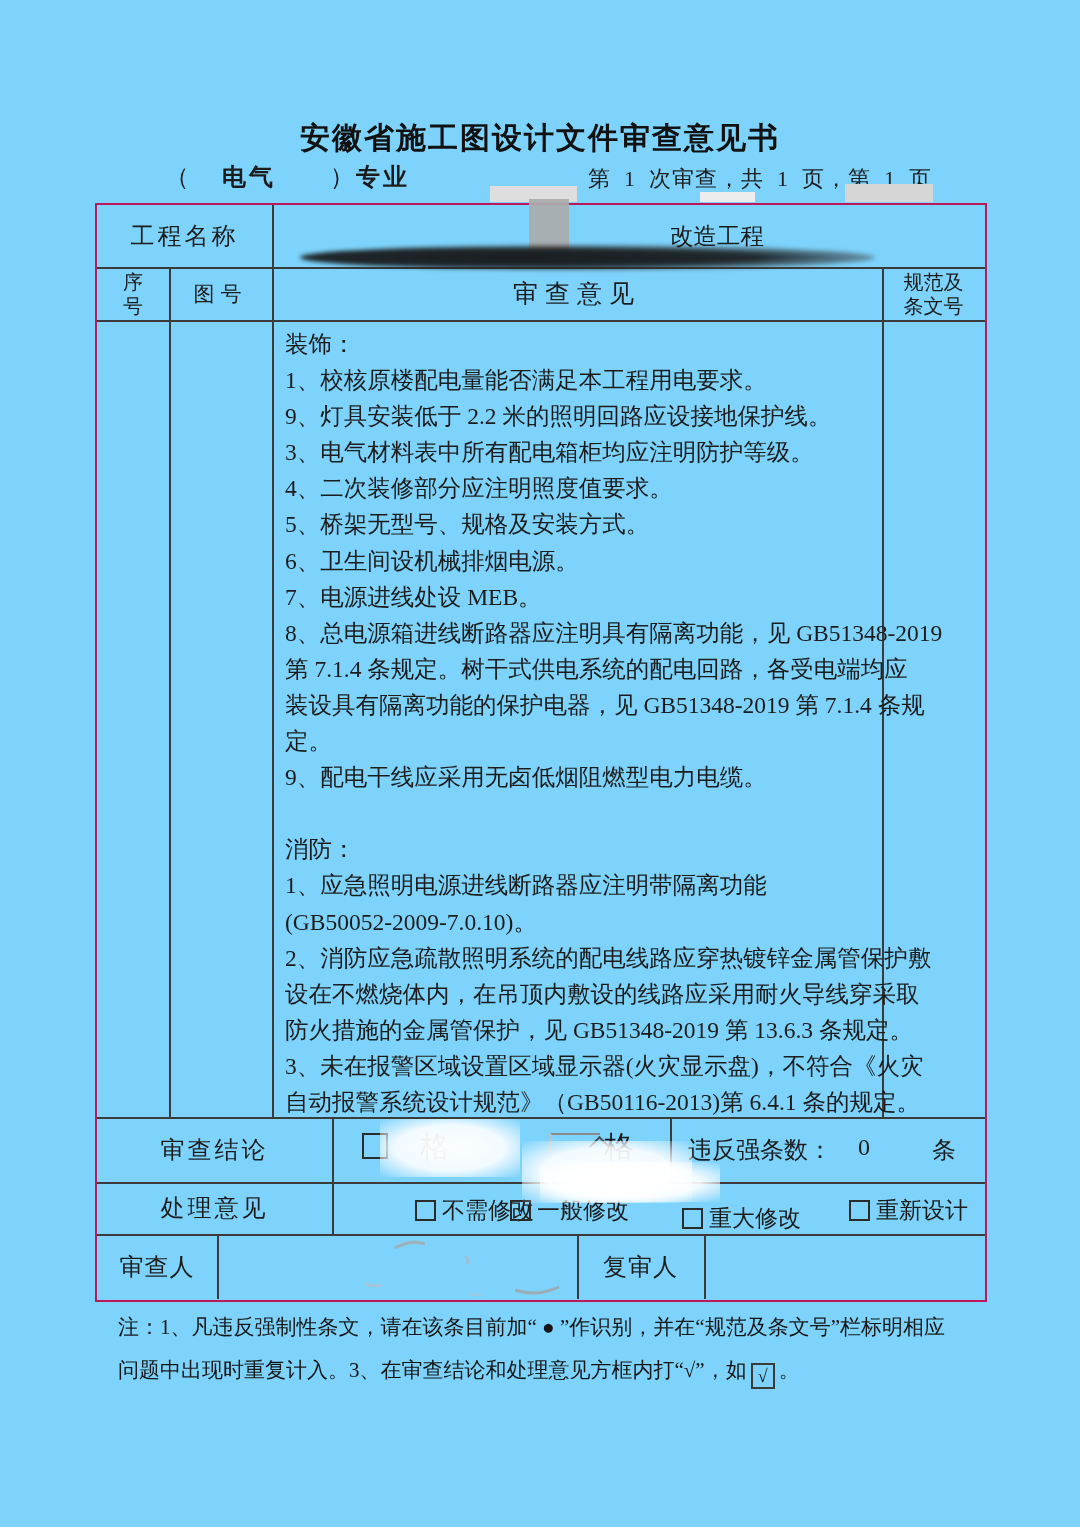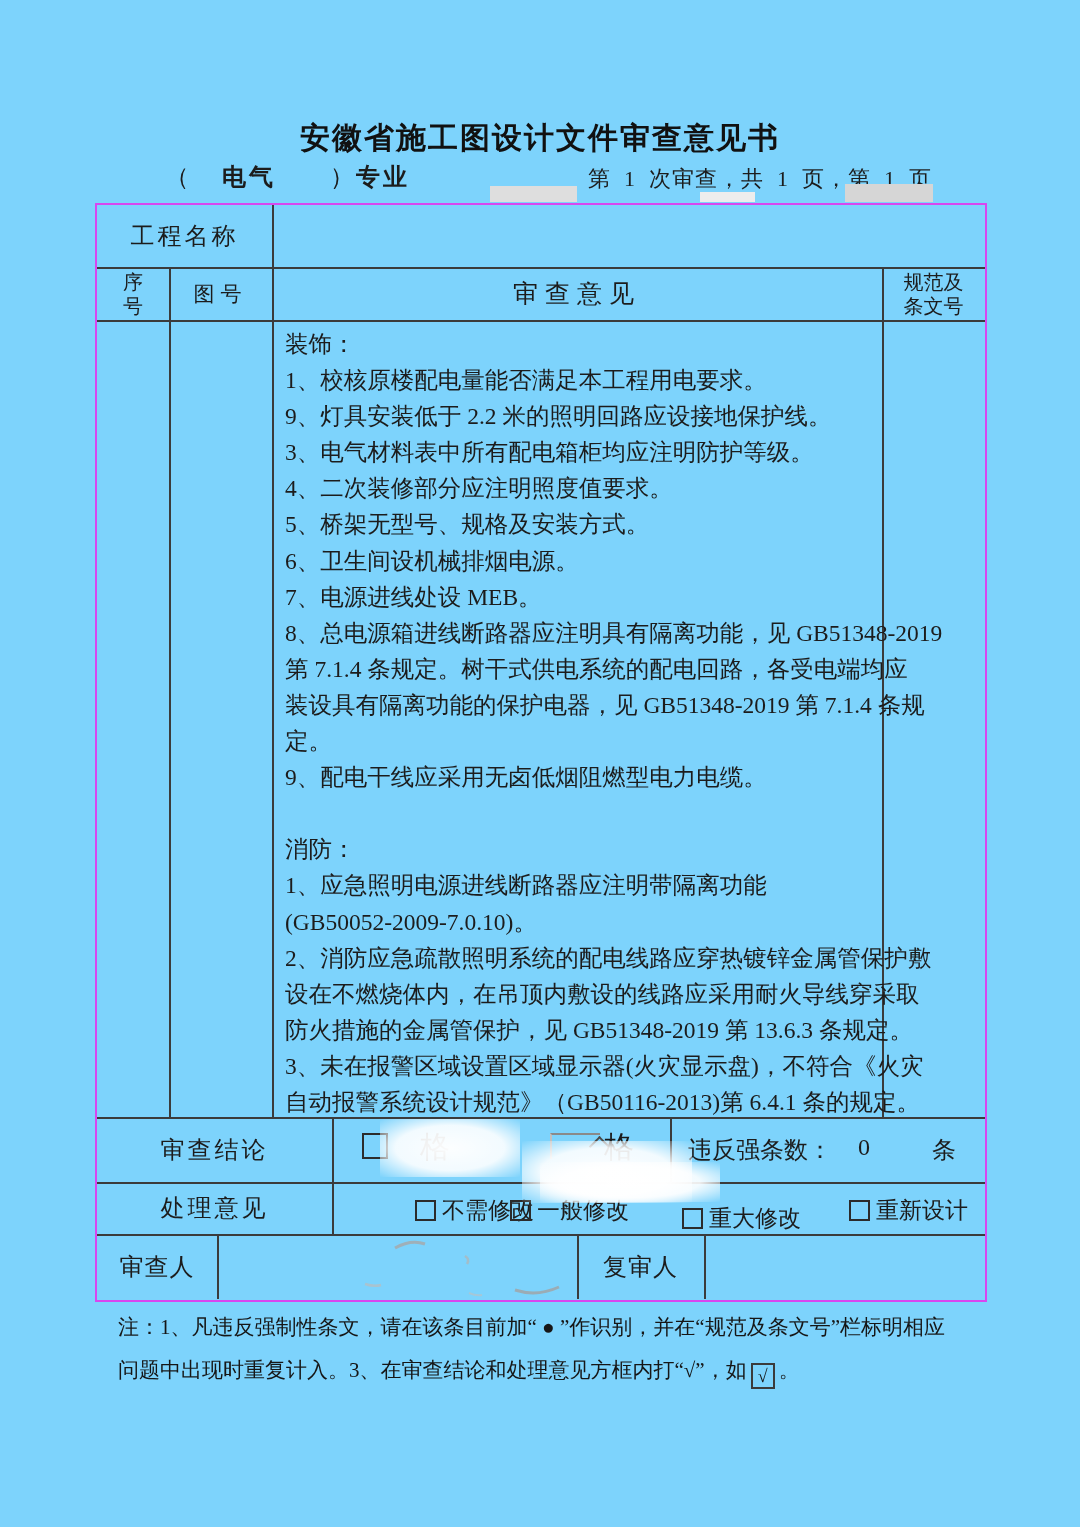--- a/index.html
+++ b/index.html
@@ -6,21 +6,21 @@
   #page{position:relative;width:1080px;height:1527px;background:#7dd3fc;
         font-family:"Liberation Serif", serif;color:#1c1c1c;overflow:hidden;}
   .abs{position:absolute;}
   
   #doc-title{top:118px;left:0;width:1080px;text-align:center;
              font-family:"Liberation Sans", sans-serif;font-weight:bold;
              font-size:30px;letter-spacing:2px;color:#111;}
   .subtxt{top:161px;font-size:24px;}
   #review-info{top:164px;left:588px;font-size:22px;white-space:pre;letter-spacing:1px;}
   
-  #grid{left:95px;top:203px;width:888px;height:1095px;border:2px solid #d946ef;}
+  #grid{left:95px;top:203px;width:888px;height:1095px;border:2px solid #be185d;}
   .hline{left:0;width:100%;height:2px;background:#3b3b3b;}
   .vline{width:2px;background:#3b3b3b;}
   .cell-label{display:flex;align-items:center;justify-content:center;font-size:24px;letter-spacing:3px;}
   .hdr2{display:flex;flex-direction:column;align-items:center;justify-content:center;
         font-size:20px;line-height:24px;}
   
   #opinion-body{left:188px;top:121px;width:598px;height:792px;font-size:23.5px;}
   .op-line{height:36.1px;line-height:36.1px;white-space:nowrap;}
   
   .cbx{display:inline-block;box-sizing:border-box;width:26px;height:26px;border:2px solid #2b2b2b;}
@@ -71,20 +71,25 @@
     <div class="abs vline" style="left:175px;top:62px;height:850px;"></div>
     <div class="abs vline" style="left:785px;top:62px;height:850px;"></div>
     <div class="abs vline" style="left:235px;top:912px;height:65px;"></div>
     <div class="abs vline" style="left:573px;top:912px;height:65px;"></div>
     <div class="abs vline" style="left:235px;top:977px;height:52px;"></div>
     <div class="abs vline" style="left:120px;top:1029px;height:65px;"></div>
     <div class="abs vline" style="left:480px;top:1029px;height:65px;"></div>
     <div class="abs vline" style="left:607px;top:1029px;height:65px;"></div>
 
     <div class="abs cell-label" style="left:0;top:0;width:175px;height:62px;">工程名称</div>
+    <div class="abs" style="left:175px;top:0;width:713px;height:62px;">
+      <span class="abs" style="left:398px;top:15px;font-size:23.5px;z-index:2;">改造工程</span>
+      <div class="abs gray-mark" style="left:257px;top:-6px;width:40px;height:52px;z-index:3;opacity:.92;"></div>
+      <div class="abs dark-smudge" style="left:28px;top:40px;width:575px;height:25px;z-index:3;"></div>
+    </div>
 
     <div class="abs hdr2" style="left:0;top:62px;width:72px;height:53px;">
       <span>序</span>
       <span>号</span>
     </div>
     <div class="abs cell-label" style="left:72px;top:62px;width:103px;height:53px;font-size:21px;letter-spacing:6px;">图号</div>
     <div class="abs cell-label" style="left:175px;top:62px;width:610px;height:53px;font-size:25px;letter-spacing:7px;">审查意见</div>
     <div class="abs hdr2" style="left:785px;top:62px;width:103px;height:53px;">
       <span>规范及</span>
       <span>条文号</span>

